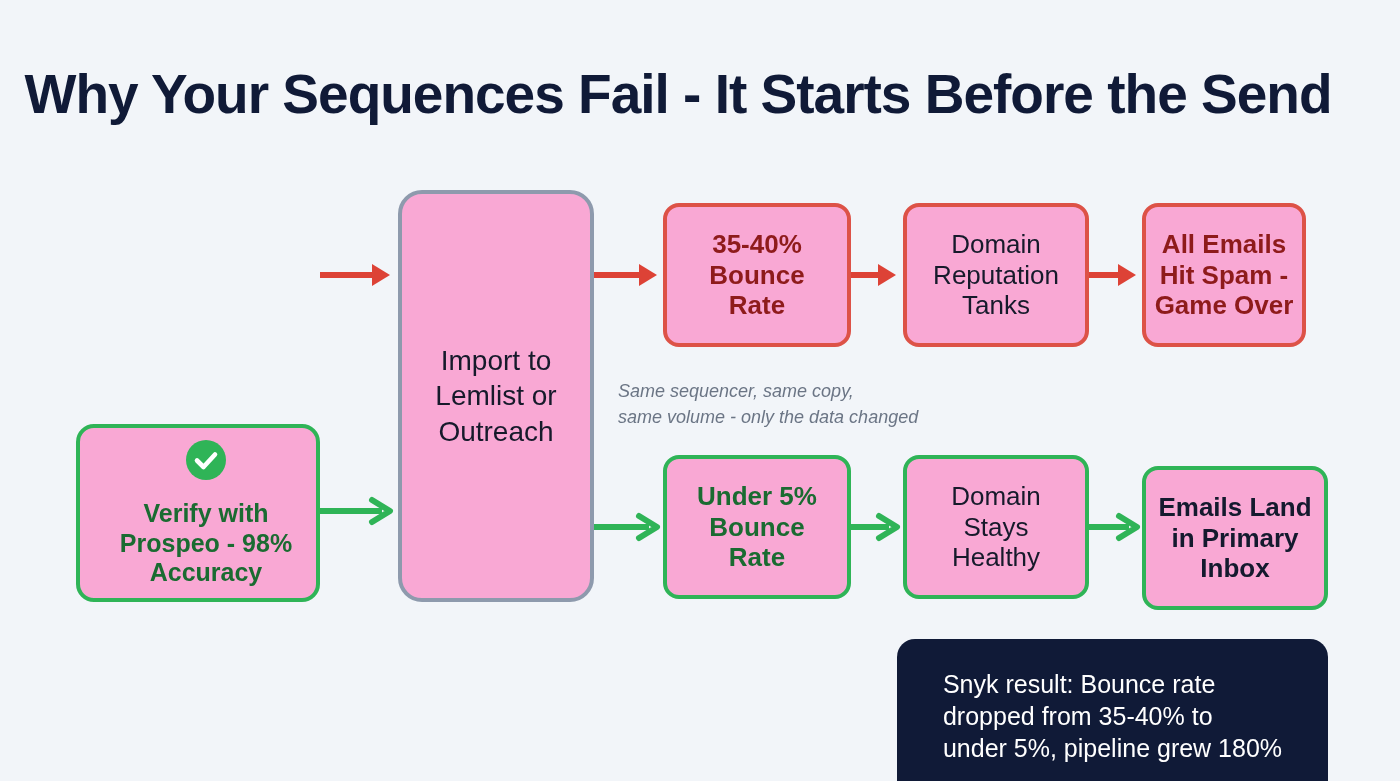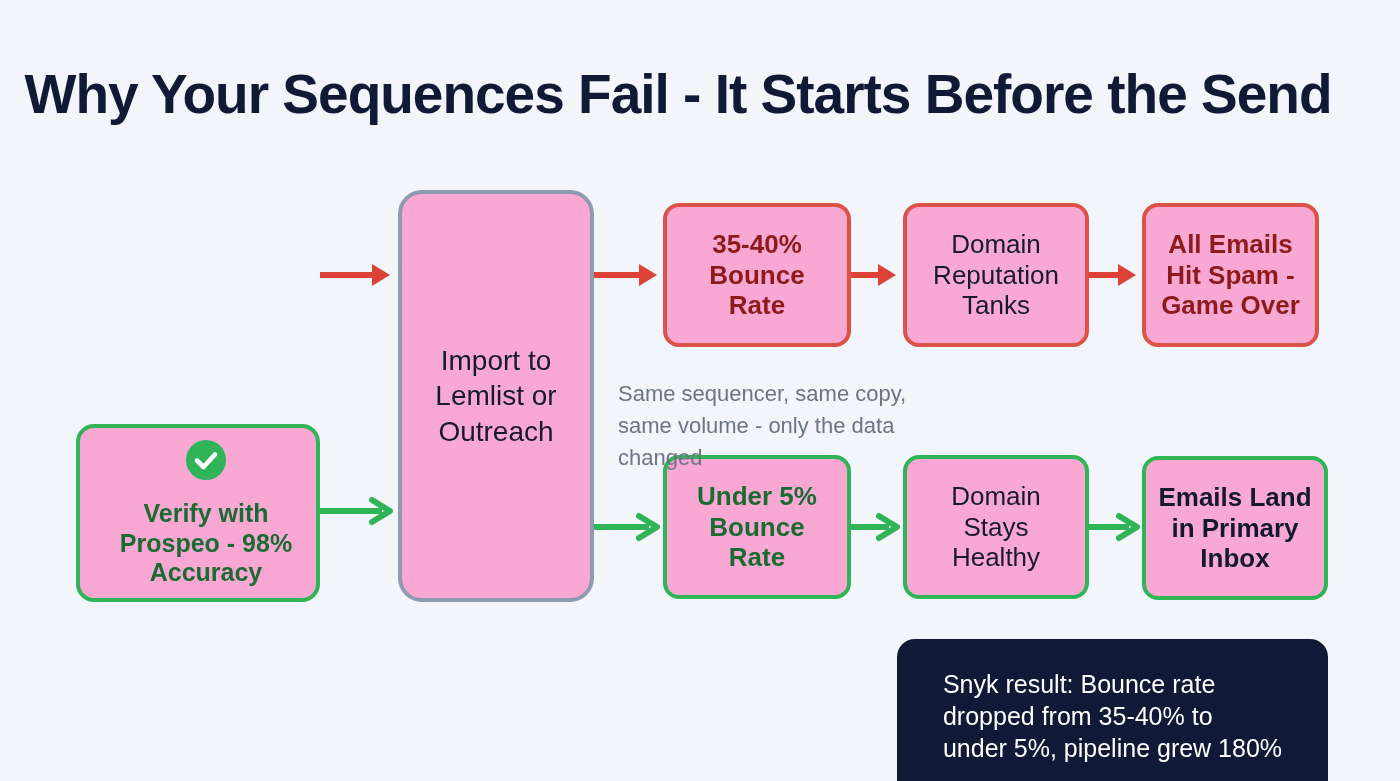--- a/index.html
+++ b/index.html
@@ -86,48 +86,49 @@
 
   
   #box-import {
     left: 398px; top: 190px; width: 196px; height: 412px;
   }
   #box-import .node-label { font-size: 28px; line-height: 1.27; }
 
   
   #box-bounce-high   { left: 663px;  top: 203px; width: 188px; height: 144px; }
   #box-domain-tank   { left: 903px;  top: 203px; width: 186px; height: 144px; }
-  #box-spam          { left: 1142px; top: 203px; width: 177px; height: 144px; }
+  #box-spam          { left: 1142px; top: 203px; width: 164px; height: 144px; }
 
   
   #box-bounce-low    { left: 663px;  top: 455px; width: 188px; height: 144px; }
   #box-domain-healthy{ left: 903px;  top: 455px; width: 186px; height: 144px; }
-  #box-inbox         { left: 1142px; top: 456px; width: 186px; height: 144px; }
+  #box-inbox         { left: 1142px; top: 466px; width: 186px; height: 144px; }
 
   #box-bounce-high .node-label,
   #box-spam .node-label,
   #box-bounce-low .node-label,
   #box-inbox .node-label { font-size: 26px; }
 
   #box-domain-tank .node-label,
   #box-domain-healthy .node-label { font-size: 26px; }
 
   
   .arrow { position: absolute; }
 
   
   #note-text {
     position: absolute;
     left: 618px;
     top: 378px;
     width: 340px;
-    font-size: 22px;
+    font-size: 18px;
     line-height: 1.45;
     color: #6b7585;
     white-space: pre-line;
+    font-style: italic;
   }
 
   
   #result-callout {
     position: absolute;
     left: 897px;
     top: 639px;
     width: 431px;
     height: 160px;
     background: #101a37;

